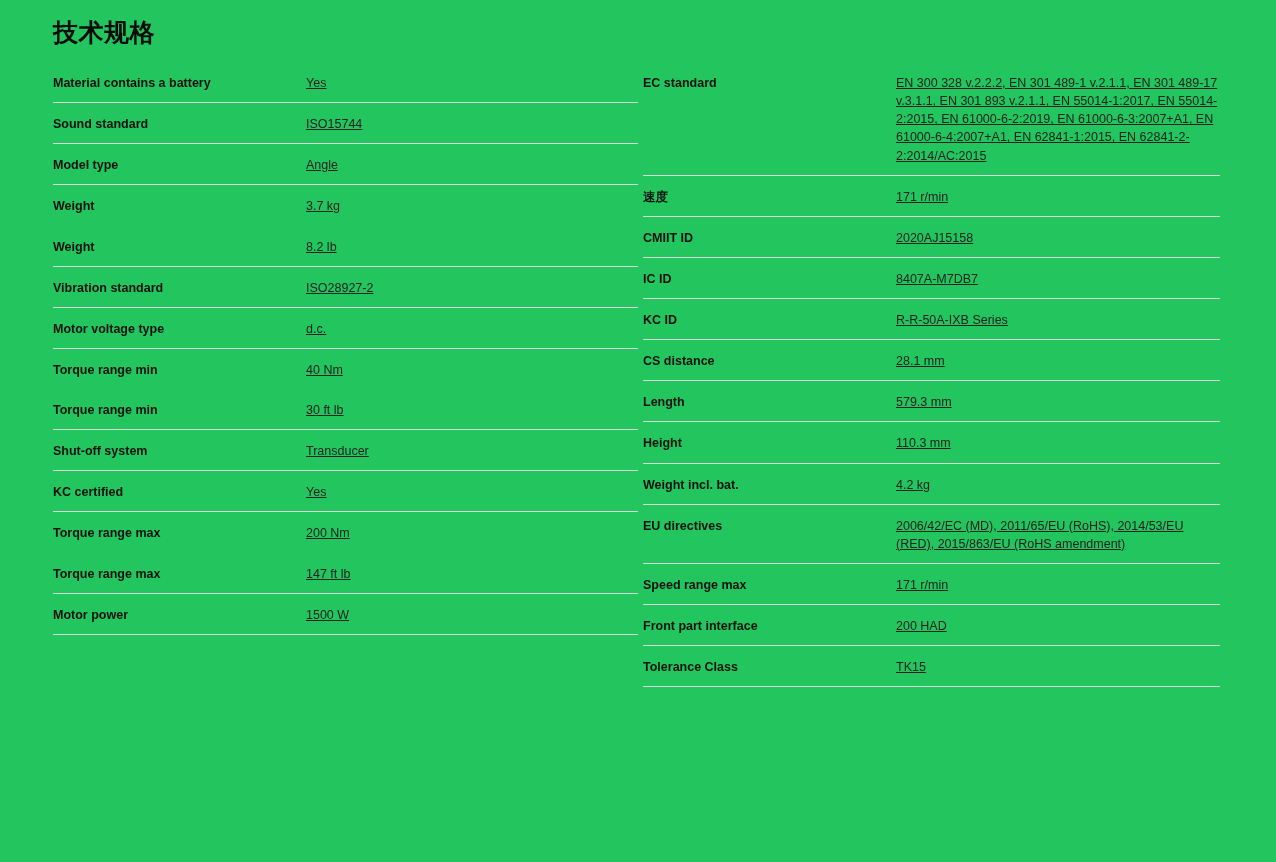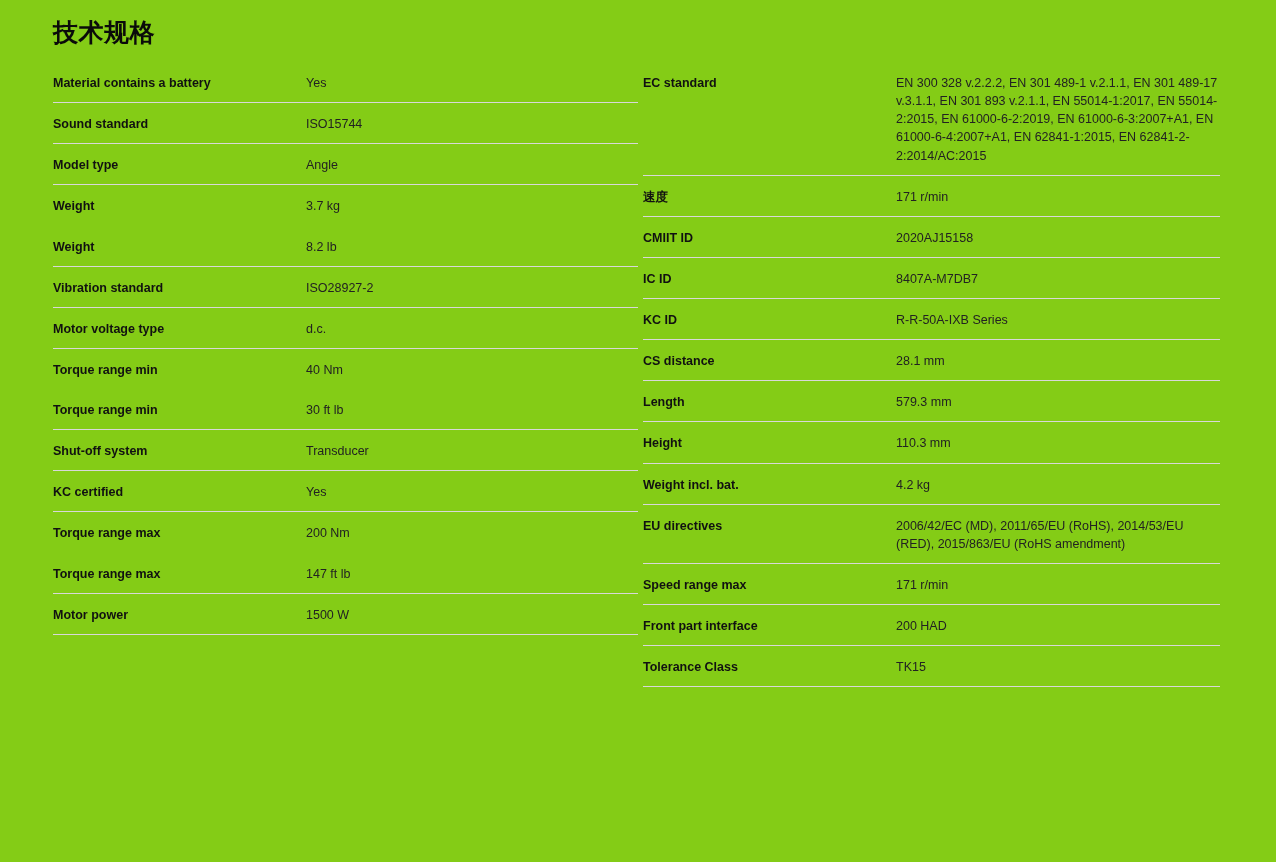--- a/index.html
+++ b/index.html
@@ -7,21 +7,21 @@
     margin: 0;
     padding: 0;
     background: #ffffff;
     font-family: "Liberation Sans", sans-serif;
     color: #111111;
   }
   .page {
     width: 1276px;
     min-height: 862px;
     position: relative;
-    background: #84cc16;
+    background: #22c55e;
     overflow: hidden;
   }
   .title {
     position: absolute;
     left: 53px;
     top: 16px;
     font-size: 25px;
     font-weight: bold;
     letter-spacing: 0.5px;
     color: #0a0a0a;
@@ -71,20 +71,21 @@
     font-weight: bold;
     color: #111111;
     padding-right: 12px;
   }
   .col.right .spec-label {
     width: 253px;
   }
   .spec-value {
     color: #222222;
     font-weight: normal;
+    text-decoration: underline;
   }
 </style>
 </head>
 <body>
 
 <div class="page">
 
   <h1 class="title">技术规格</h1>
 
   <div class="columns">

